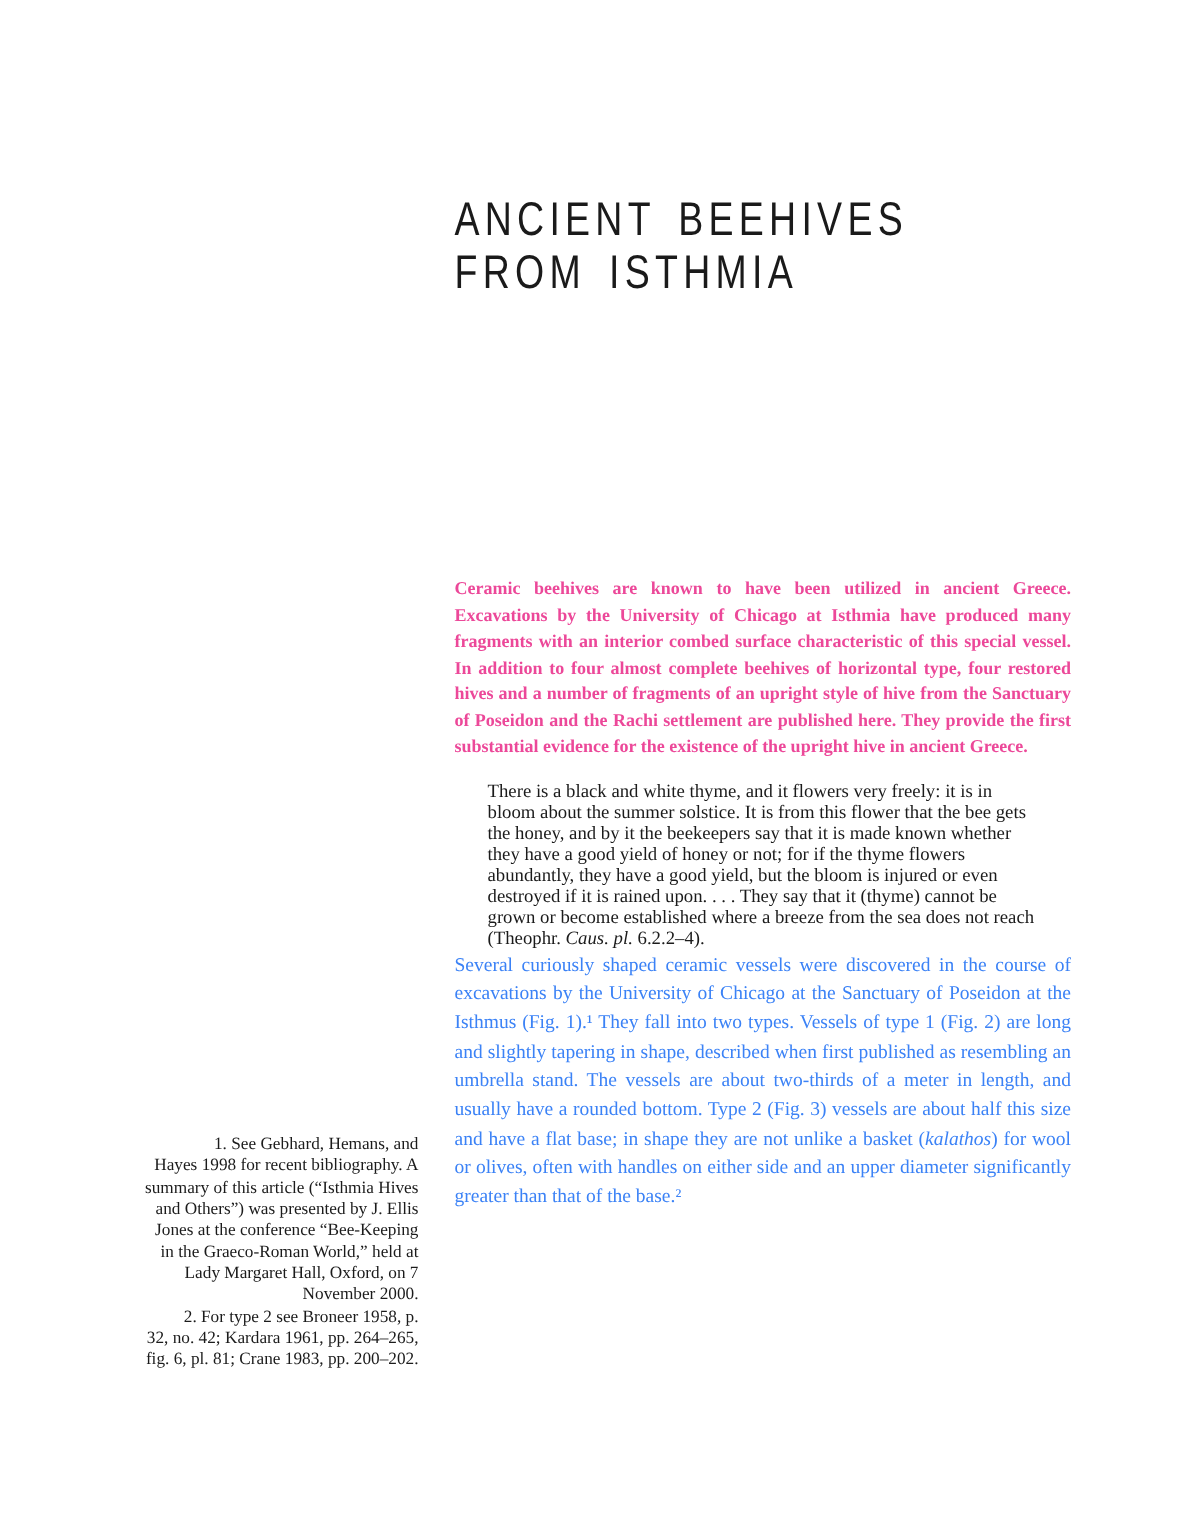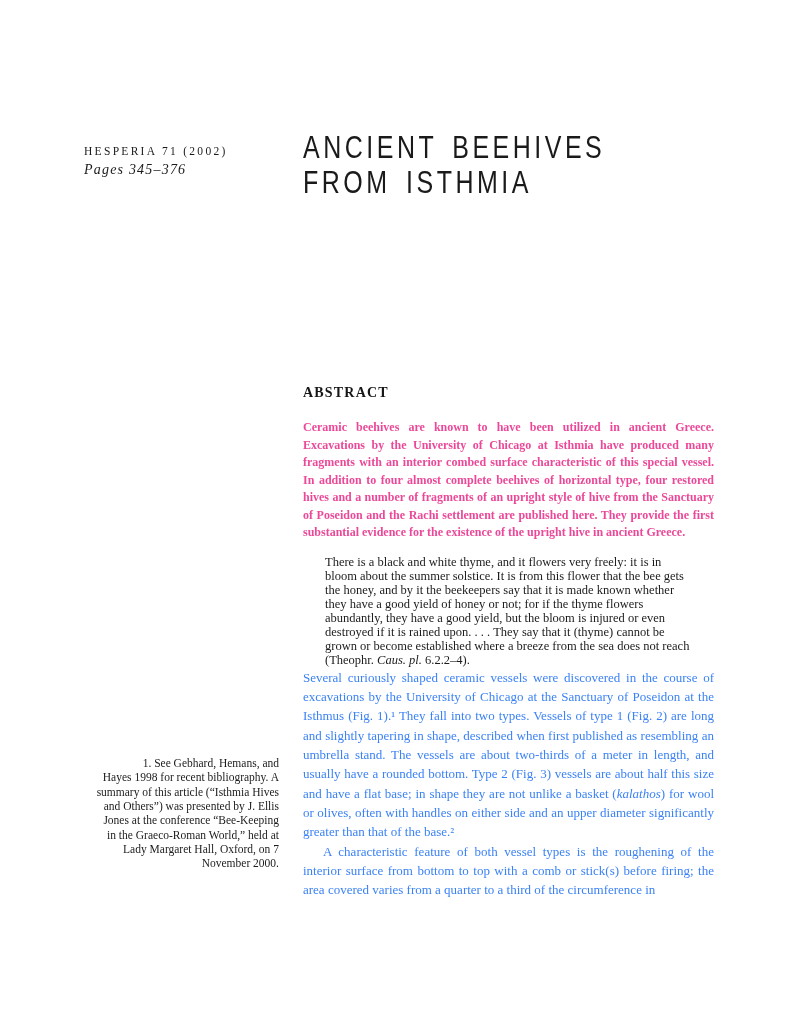--- a/index.html
+++ b/index.html
@@ -108,39 +108,34 @@
     text-align: right;
     color: #1b1b1b;
   }
   em { font-style: italic; }
 </style>
 </head>
 <body>
 
 <div class="page">
 
-  <header class="journal-info">
-    <div class="journal-volume">HESPERIA 71 (2002)</div>
-    <div class="journal-pages">Pages 345–376</div>
-  </header>
 
   <h1 class="title">
     <div>ANCIENT BEEHIVES</div>
     <div>FROM ISTHMIA</div>
   </h1>
 
   <main class="main-col">
-    <h2 class="abs-head">ABSTRACT</h2>
 
     <p class="abs-body">Ceramic beehives are known to have been utilized in ancient Greece. Excavations by the University of Chicago at Isthmia have produced many fragments with an interior combed surface characteristic of this special vessel. In addition to four almost complete beehives of horizontal type, four restored hives and a number of fragments of an upright style of hive from the Sanctuary of Poseidon and the Rachi settlement are published here. They provide the first substantial evidence for the existence of the upright hive in ancient Greece.</p>
 
     <blockquote class="quote">There is a black and white thyme, and it flowers very freely: it is in bloom about the summer solstice. It is from this flower that the bee gets the honey, and by it the beekeepers say that it is made known whether they have a good yield of honey or not; for if the thyme flowers abundantly, they have a good yield, but the bloom is injured or even destroyed if it is rained upon. . . . They say that it (thyme) cannot be grown or become established where a breeze from the sea does not reach (Theophr. <em>Caus. pl.</em> 6.2.2–4).</blockquote>
 
     <p class="body-para">Several curiously shaped ceramic vessels were discovered in the course of excavations by the University of Chicago at the Sanctuary of Poseidon at the Isthmus (Fig. 1).¹ They fall into two types. Vessels of type 1 (Fig. 2) are long and slightly tapering in shape, described when first published as resembling an umbrella stand. The vessels are about two-thirds of a meter in length, and usually have a rounded bottom. Type 2 (Fig. 3) vessels are about half this size and have a flat base; in shape they are not unlike a basket (<em>kalathos</em>) for wool or olives, often with handles on either side and an upper diameter significantly greater than that of the base.²</p>
 
-    <p class="body-para indent-first">A characteristic feature of both vessel types is the roughening of the interior surface from bottom to top with a comb or stick(s) before firing; the area covered varies from a quarter to a third of the circumference in</p>
   </main>
 
   <aside class="footnotes">
     <p class="footnote">1. See Gebhard, Hemans, and Hayes 1998 for recent bibliography. A summary of this article (“Isthmia Hives and Others”) was presented by J. Ellis Jones at the conference “Bee-Keeping in the Graeco-Roman World,” held at Lady Margaret Hall, Oxford, on 7 November 2000.</p>
+    <p class="footnote">2. For type 2 see Broneer 1958, p. 32, no. 42; Kardara 1961, pp. 264–265, fig. 6, pl. 81; Crane 1983, pp. 200–202.</p>
   </aside>
 
 </div>
 
 </body></html>

